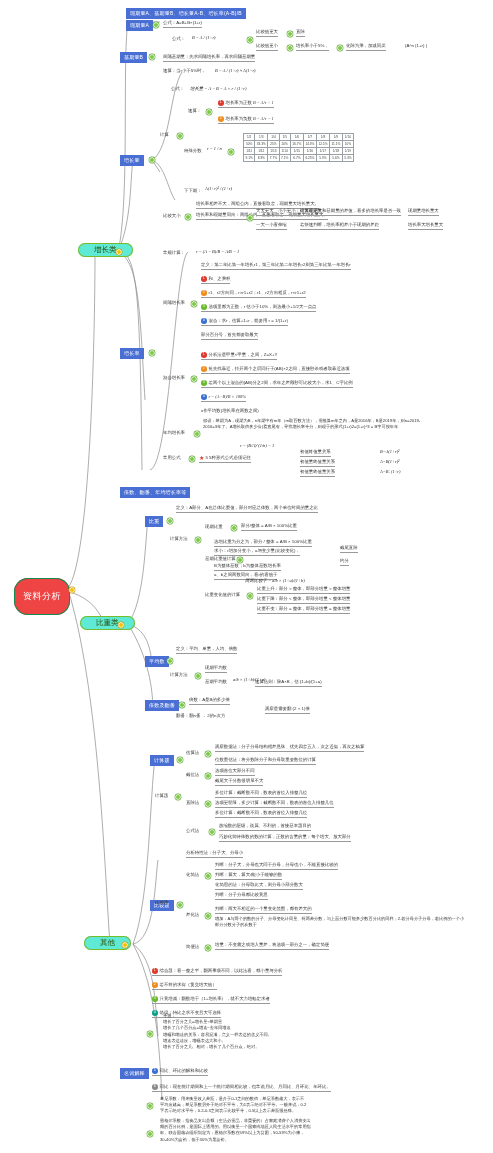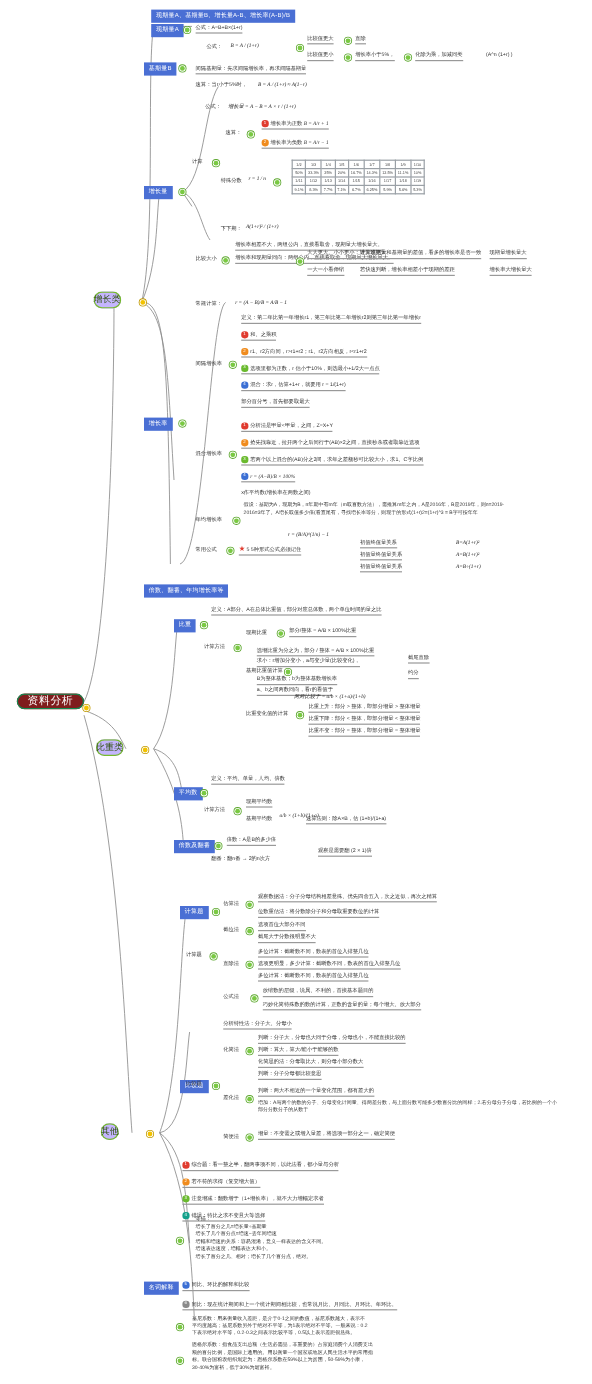--- a/index.html
+++ b/index.html
@@ -3,25 +3,25 @@
 <meta charset="utf-8">
 <style>
   html,body{margin:0;padding:0;background:#ffffff;}
   body{width:493px;height:1153px;position:relative;overflow:hidden;
        font-family:"Liberation Sans","DejaVu Sans",sans-serif;color:#222;}
   #canvas{position:absolute;left:0;top:0;width:493px;height:1153px;}
   svg.edges{position:absolute;left:0;top:0;width:493px;height:1153px;pointer-events:none;}
   .node{position:absolute;white-space:nowrap;}
 
   
-  .root{background:#7f1d1d;color:#fff;border-radius:14px;padding:0 9px;
+  .root{background:#ef4444;color:#fff;border-radius:14px;padding:12px 9px;
         font-size:9px;letter-spacing:.5px;box-shadow:0 0 0 1px #128a50 inset;}
 
   
-  .branch{background:#c4b5fd;color:#2a4d06;border-radius:10px;padding:2px 0;
+  .branch{background:#5eead4;color:#2a4d06;border-radius:10px;padding:2px 16px;
           font-size:7.5px;box-shadow:0 0 0 1px #77bb2d inset;}
 
   
   .bluebar{background:#4a6fd4;color:#ffffff;font-size:5px;padding:2px 4px;
            line-height:7px;letter-spacing:.2px;}
   .bluebar.wide{background:#4a6fd4;}
 
   
   .leaf{font-size:4.4px;line-height:6px;color:#333;}
   .leaf.u{border-bottom:.5px solid #999;padding-bottom:1px;}

